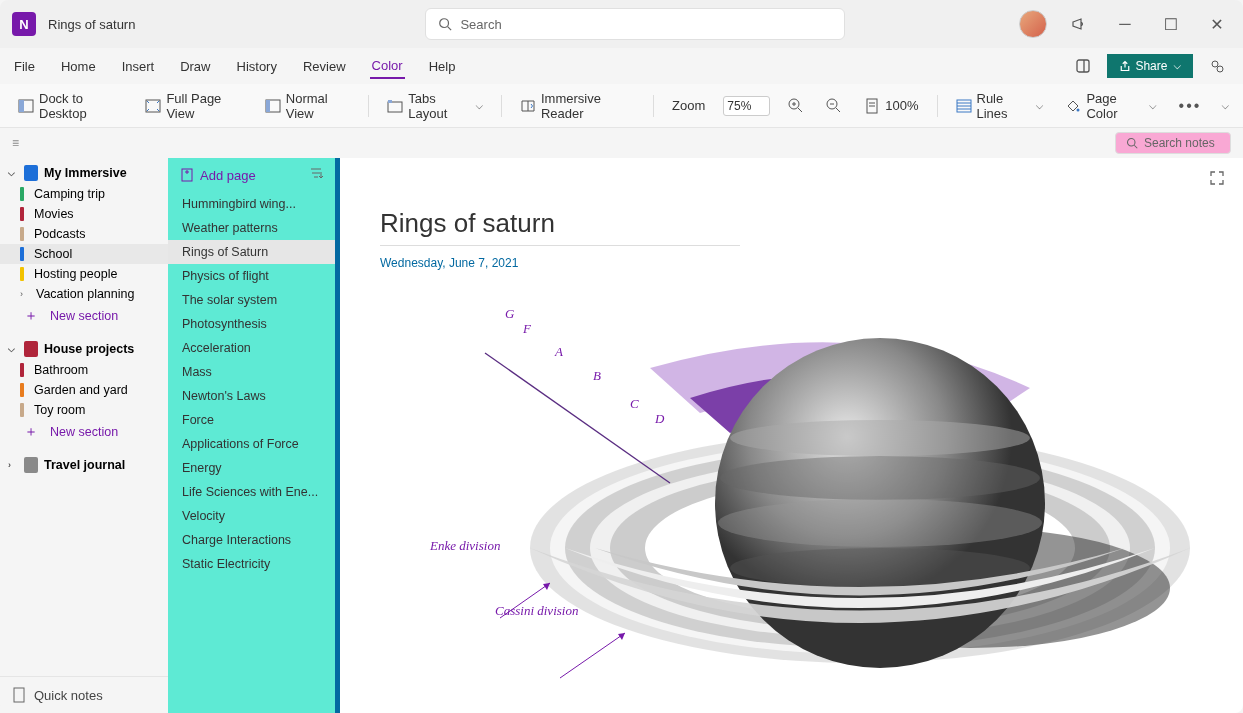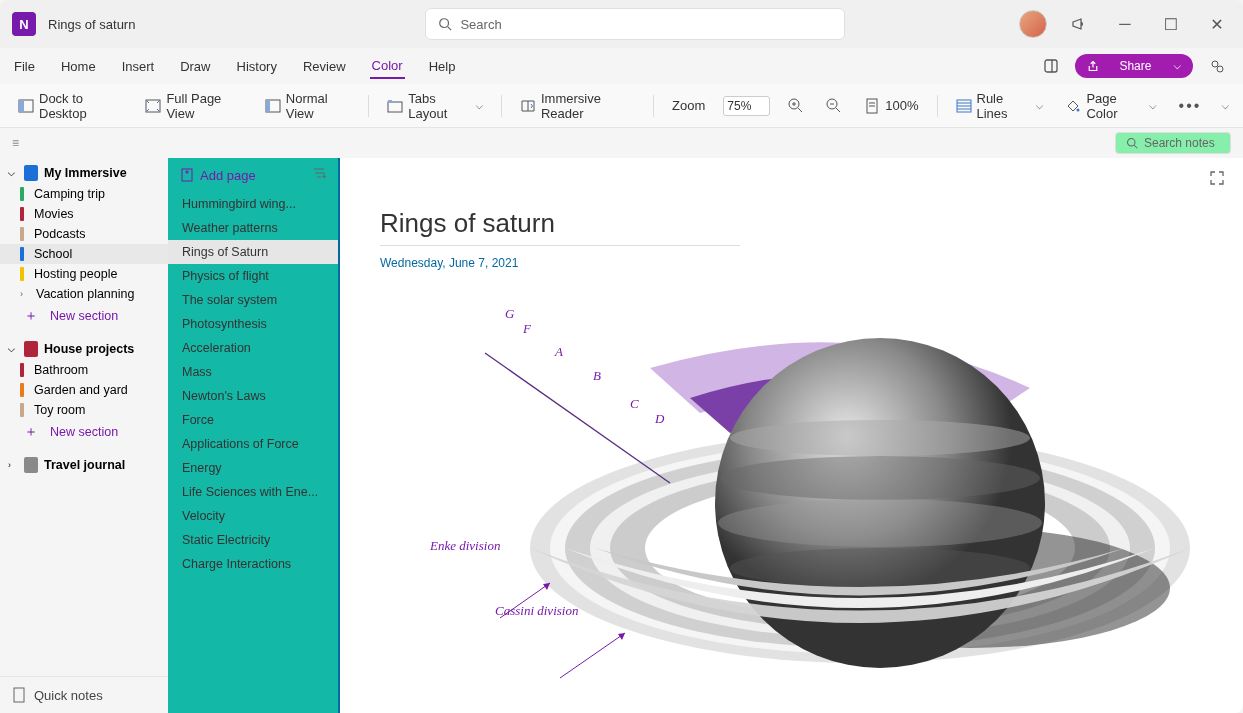--- a/index.html
+++ b/index.html
@@ -10,44 +10,44 @@
 .search-wrap{flex:0 0 420px;margin-left:250px}
 .search-box{width:100%;height:32px;background:#fff;border:1px solid #e0e0e0;border-radius:6px;display:flex;align-items:center;padding:0 12px;color:#666;font-size:13px}
 .search-box svg{margin-right:8px}
 .titlebar-right{margin-left:auto;display:flex;align-items:center;gap:18px}
 .avatar{width:28px;height:28px;border-radius:50%;background:linear-gradient(135deg,#e8a87c,#d4614b);border:1px solid #ccc}
 .win-btn{width:28px;height:28px;display:flex;align-items:center;justify-content:center;color:#555;cursor:pointer}
 .ribbon-tabs{height:36px;display:flex;align-items:center;padding:0 12px;gap:22px;font-size:13px;color:#333;background:#f5f5f5}
 .rtab{cursor:pointer;padding:4px 2px}
 .rtab.active{color:#7719aa;border-bottom:2px solid #7719aa;font-weight:500}
 .ribbon-right{margin-left:auto;display:flex;align-items:center;gap:10px}
-.share-btn{background:#a21caf;color:#fff;padding:5px 12px;border-radius:12px;font-size:12px;display:flex;align-items:center;gap:20px}
+.share-btn{background:#0f766e;color:#fff;padding:5px 12px;border-radius:0;font-size:12px;display:flex;align-items:center;gap:4px}
 .toolbar{height:44px;display:flex;align-items:center;padding:0 14px;gap:14px;font-size:13px;color:#333;border-bottom:1px solid #e5e5e5;background:#f9f9f9}
 .tool{display:flex;align-items:center;gap:5px;cursor:pointer;padding:3px 4px}
 .tool .ic{width:16px;height:16px;display:inline-flex;align-items:center;justify-content:center}
 .zoom-sel{border:1px solid #ccc;border-radius:3px;padding:2px 18px 2px 3px;font-size:12px;background:#fff}
 .dots{font-size:16px;letter-spacing:2px;color:#555}
 .toolbar-end{margin-left:auto;display:flex;align-items:center}
 .chev{font-size:10px;color:#666;margin-left:2px}
 .search-notes-bar{height:30px;display:flex;align-items:center;padding:0 12px;background:#f5f5f5}
 .hamb{color:#888;font-size:12px}
-.search-notes{margin-left:auto;border:1px solid #ddd;border-radius:4px;background:#86efac;padding:3px 10px;font-size:12px;color:#666;display:flex;align-items:center;gap:6px;width:116px}
+.search-notes{margin-left:auto;border:1px solid #ddd;border-radius:4px;background:#f9a8d4;padding:3px 10px;font-size:12px;color:#666;display:flex;align-items:center;gap:6px;width:116px}
 .main{display:flex;height:555px}
 .nav{width:168px;background:#f5f5f5;overflow-y:auto;padding-top:4px;display:flex;flex-direction:column}
 .nb{display:flex;align-items:center;padding:3px 8px;font-size:12.5px;cursor:pointer;gap:6px}
 .nb.bold{font-weight:600}
 .nb .arrow{width:10px;font-size:9px;color:#555}
 .nb .nbic{width:14px;height:16px;border-radius:2px}
 .nb .clr{width:4px;height:14px;border-radius:1px;margin-left:16px;margin-right:4px}
 .nb.sel{background:#e8e8e8}
 .nb.new{color:#7719aa}
 .nb.new .plus{color:#7719aa;font-size:14px;margin-left:16px;margin-right:6px}
 .nb.sub{padding-left:4px}
 .quick-notes{margin-top:auto;border-top:1px solid #e5e5e5;padding:10px 12px;font-size:13px;color:#444;display:flex;align-items:center;gap:8px}
-.pages{width:172px;background:#14b8a6;border-right:2px solid #0369a1;overflow-y:auto}
+.pages{width:172px;background:#5eead4;border-right:5px solid #0369a1;overflow-y:auto}
 .pages-head{display:flex;align-items:center;padding:8px 12px;gap:8px}
 .add-page{color:#7719aa;font-size:13px;display:flex;align-items:center;gap:6px;cursor:pointer}
 .sort-ic{margin-left:auto;color:#666;cursor:pointer}
 .page-item{padding:5px 14px;font-size:12.5px;color:#333;cursor:pointer;white-space:nowrap;overflow:hidden;text-overflow:ellipsis}
 .page-item.sel{background:#e6e6e6}
 .canvas{flex:1;background:#fff;position:relative;overflow:hidden}
 .expand-ic{position:absolute;top:12px;right:18px;color:#666;cursor:pointer}
 .page-title{position:absolute;left:40px;top:50px;font-size:26px;color:#333;font-weight:400;border-bottom:1px solid #ddd;padding-bottom:6px;width:360px}
 .page-date{position:absolute;left:40px;top:98px;font-size:12px;color:#0369a1}
 .saturn{position:absolute;left:70px;top:120px;width:780px;height:420px}
@@ -338,22 +338,22 @@
         <div class="page-item">The solar system</div>
         <div class="page-item">Photosynthesis</div>
         <div class="page-item">Acceleration</div>
         <div class="page-item">Mass</div>
         <div class="page-item">Newton's Laws</div>
         <div class="page-item">Force</div>
         <div class="page-item">Applications of Force</div>
         <div class="page-item">Energy</div>
         <div class="page-item">Life Sciences with Ene...</div>
         <div class="page-item">Velocity</div>
+        <div class="page-item">Charge Interactions</div>
         <div class="page-item">Static Electricity</div>
-        <div class="page-item">Charge Interactions</div>
       </div>
   </div>
 
   <div class="canvas">
     <div class="expand-ic">
       <svg width="16" height="16" viewBox="0 0 16 16">
           <path d="M2 6 L2 2 L6 2 M10 2 L14 2 L14 6 M14 10 L14 14 L10 14 M6 14 L2 14 L2 10" fill="none" stroke="#666" stroke-width="1.3"></path>
         </svg>
     </div>
     <div class="page-title">Rings of saturn</div>

